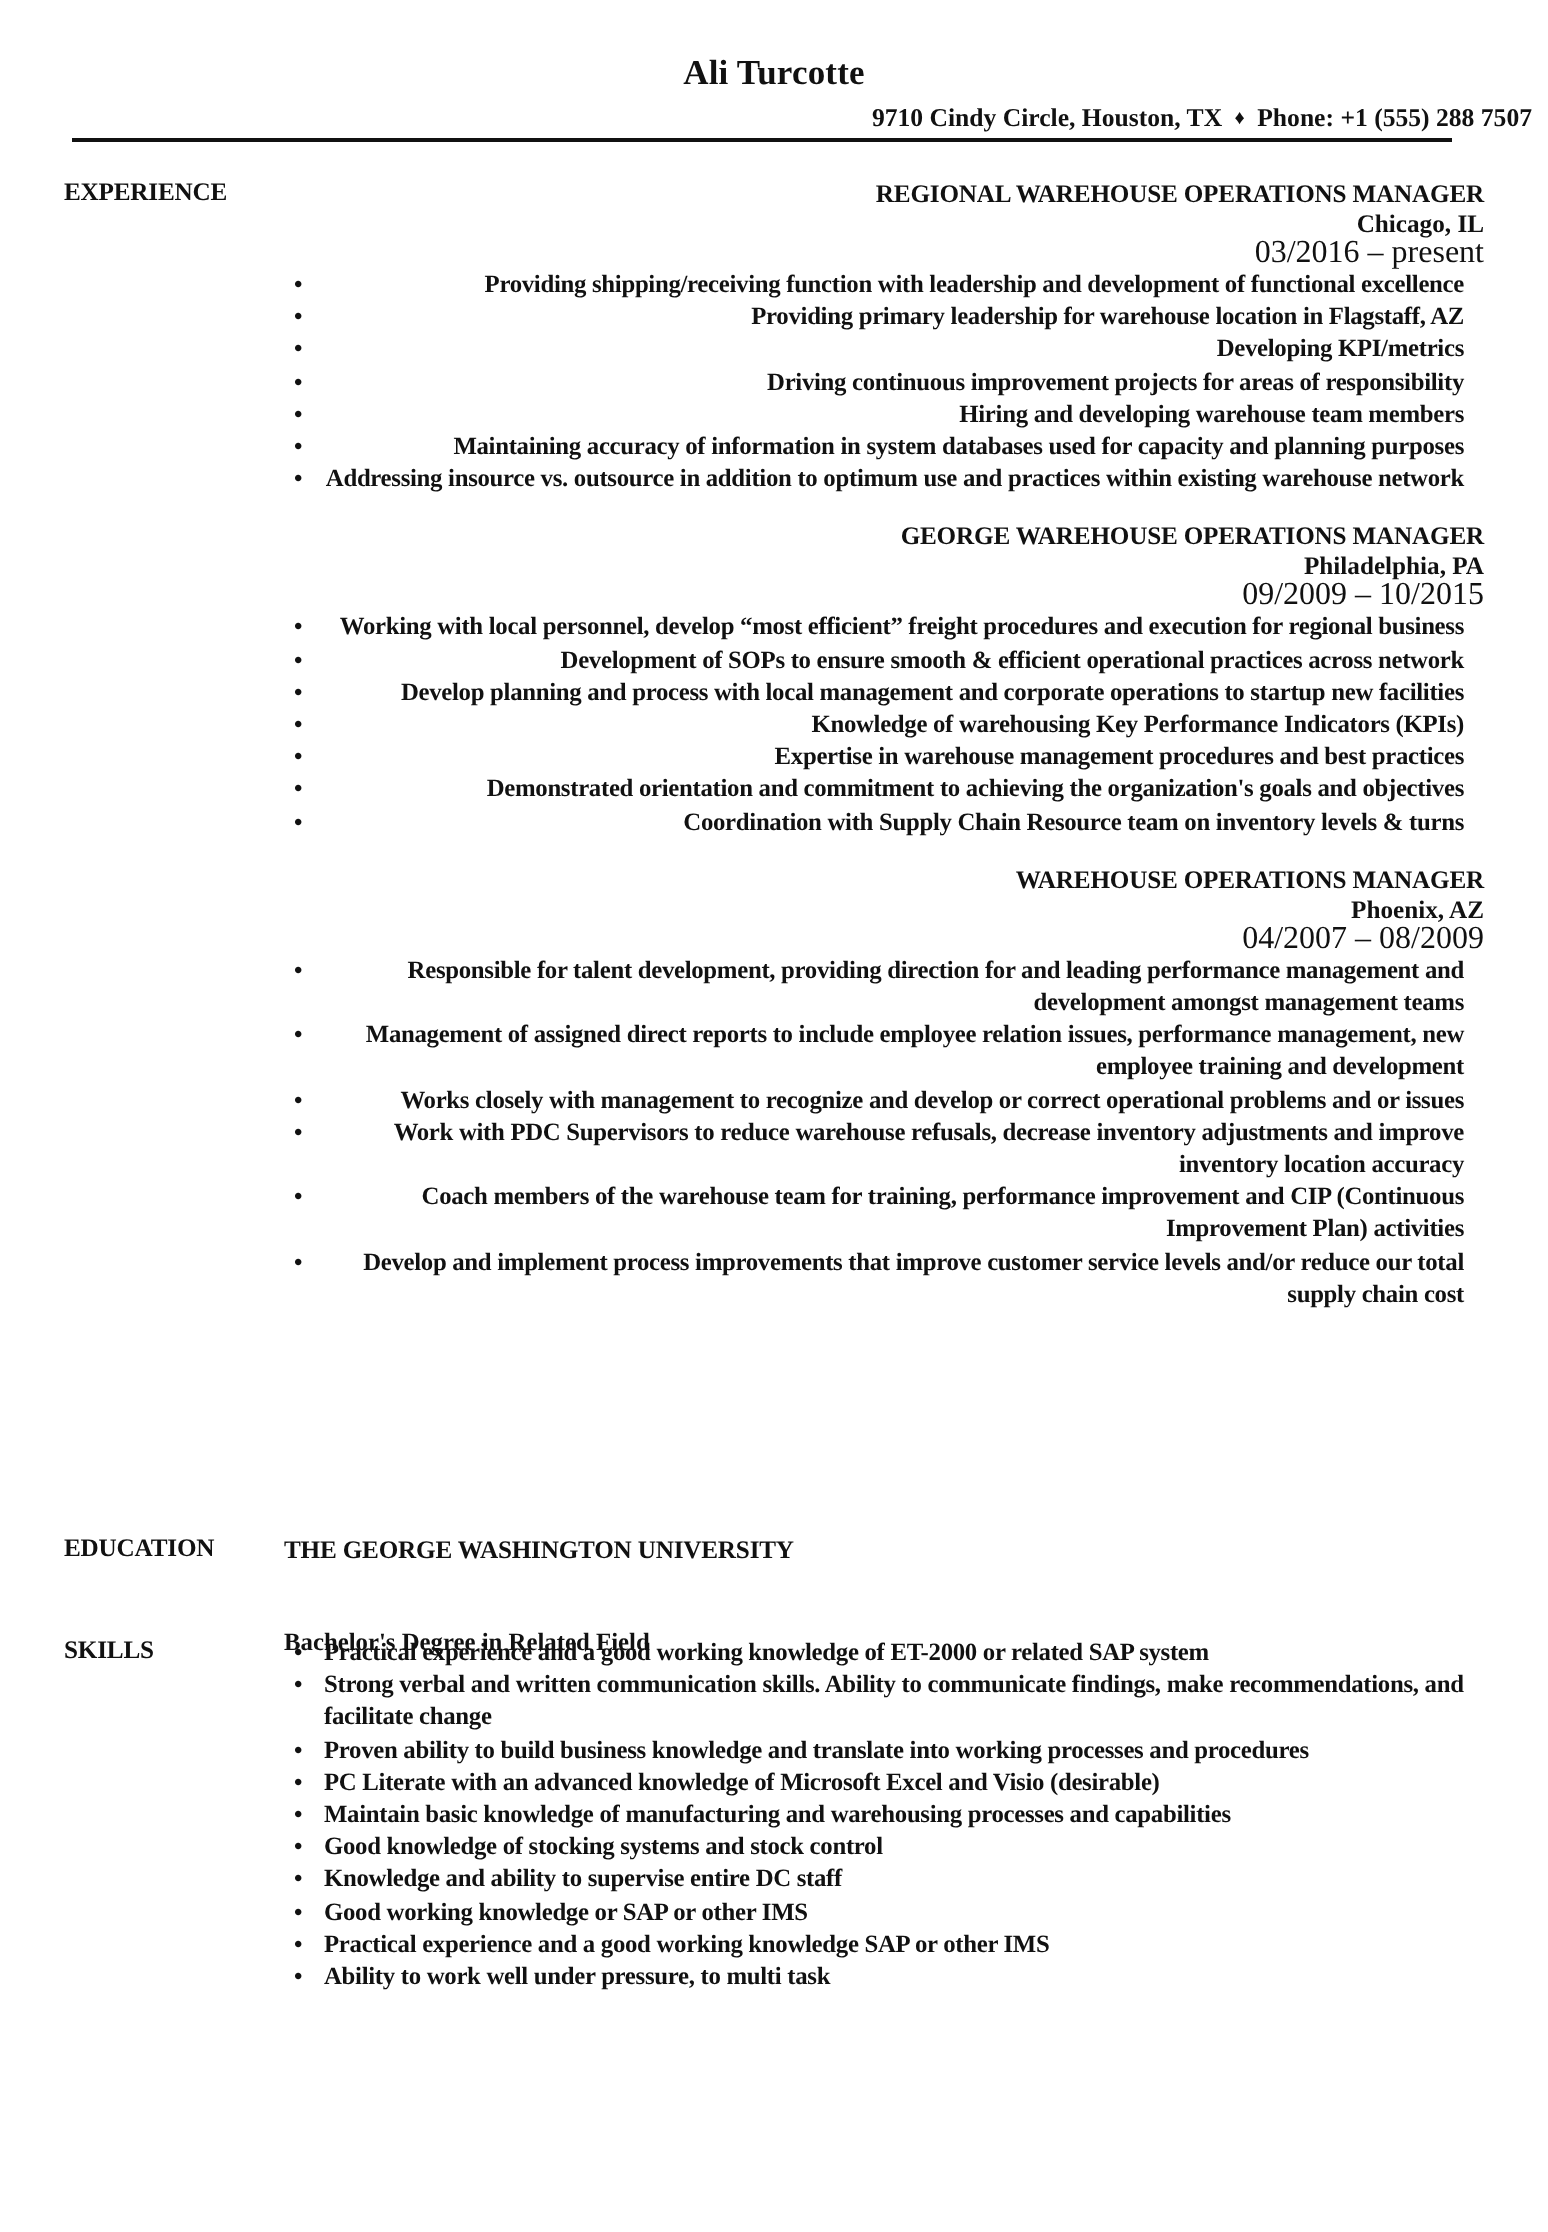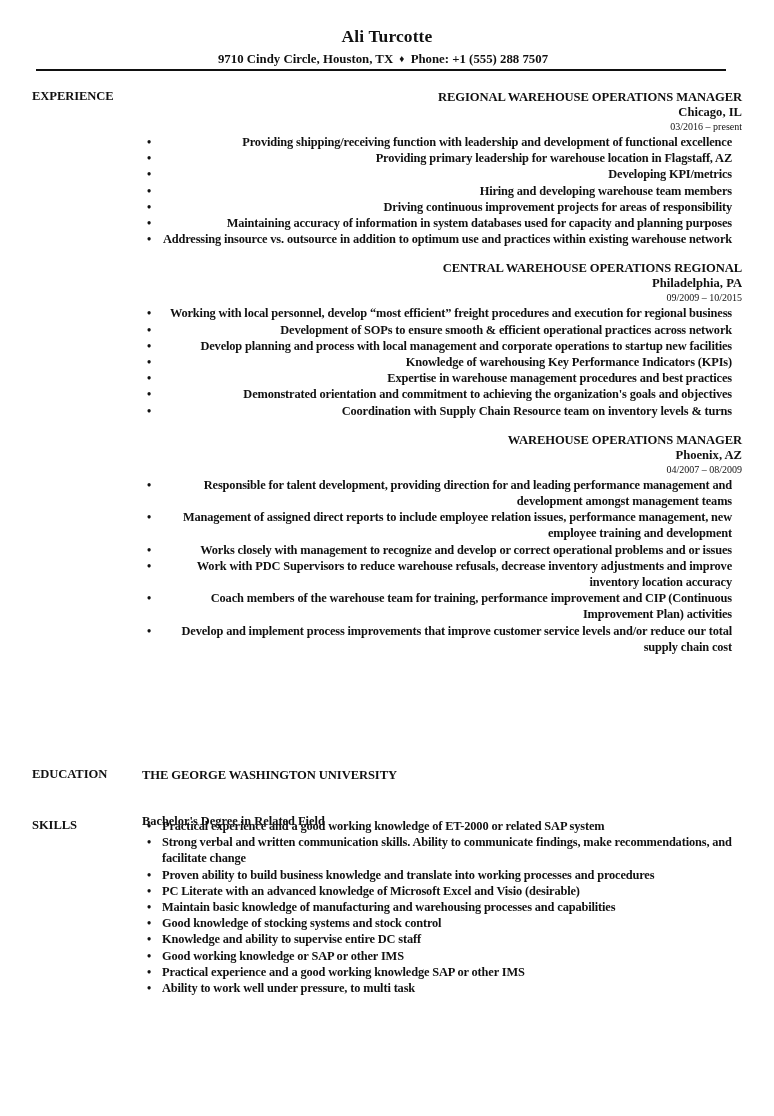--- a/index.html
+++ b/index.html
@@ -29,21 +29,21 @@
       text-align: center;
       font-size: 17.5px;
       font-weight: bold;
       letter-spacing: 0.1px;
     }
     .header-contact {
       position: absolute;
       top: 52px;
       left: 0;
       width: 766px;
-      text-align: center;
+      text-align: right;
       font-size: 12.8px;
       font-weight: bold;
     }
     .header-contact .sep {
       font-size: 10px;
       padding: 0 3px;
       position: relative;
       top: -1px;
     }
     .rule {
@@ -80,21 +80,21 @@
       font-weight: bold;
       line-height: 16px;
       letter-spacing: -0.1px;
     }
     .job-loc {
       font-size: 12.6px;
       font-weight: bold;
       line-height: 14px;
     }
     .job-dates {
-      font-size: 10px;
+      font-size: 16px;
       line-height: 15px;
     }
     ul.bullets {
       list-style: none;
       margin: 0;
       padding: 0;
       font-weight: bold;
     }
     ul.bullets li {
       position: relative;
@@ -142,29 +142,29 @@
     <div class="section-body">
 
       <div class="job">
         <div class="job-title">REGIONAL WAREHOUSE OPERATIONS MANAGER</div>
         <div class="job-loc">Chicago, IL</div>
         <div class="job-dates">03/2016 – present</div>
         <ul class="bullets">
           <li>Providing shipping/receiving function with leadership and development of functional excellence</li>
           <li>Providing primary leadership for warehouse location in Flagstaff, AZ</li>
           <li>Developing KPI/metrics</li>
+          <li>Driving continuous improvement projects for areas of responsibility</li>
           <li>Hiring and developing warehouse team members</li>
-          <li>Driving continuous improvement projects for areas of responsibility</li>
           <li>Maintaining accuracy of information in system databases used for capacity and planning purposes</li>
           <li>Addressing insource vs. outsource in addition to optimum use and practices within existing warehouse network</li>
         </ul>
       </div>
 
       <div class="job">
-        <div class="job-title">CENTRAL WAREHOUSE OPERATIONS REGIONAL</div>
+        <div class="job-title">GEORGE WAREHOUSE OPERATIONS MANAGER</div>
         <div class="job-loc">Philadelphia, PA</div>
         <div class="job-dates">09/2009 – 10/2015</div>
         <ul class="bullets">
           <li>Working with local personnel, develop “most efficient” freight procedures and execution for regional business</li>
           <li>Development of SOPs to ensure smooth &amp; efficient operational practices across network</li>
           <li>Develop planning and process with local management and corporate operations to startup new facilities</li>
           <li>Knowledge of warehousing Key Performance Indicators (KPIs)</li>
           <li>Expertise in warehouse management procedures and best practices</li>
           <li>Demonstrated orientation and commitment to achieving the organization's goals and objectives</li>
           <li>Coordination with Supply Chain Resource team on inventory levels &amp; turns</li>

